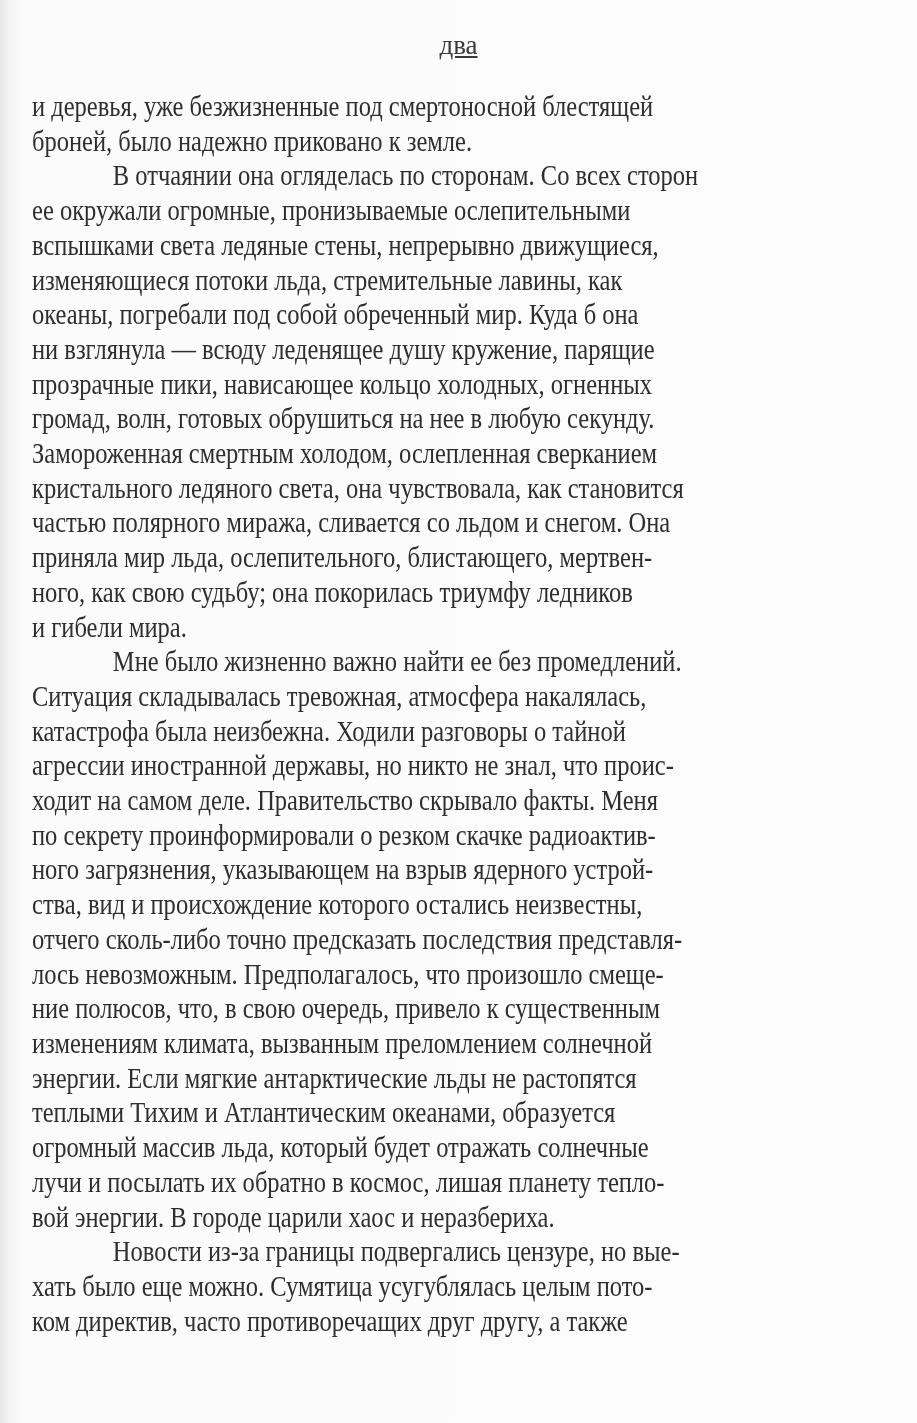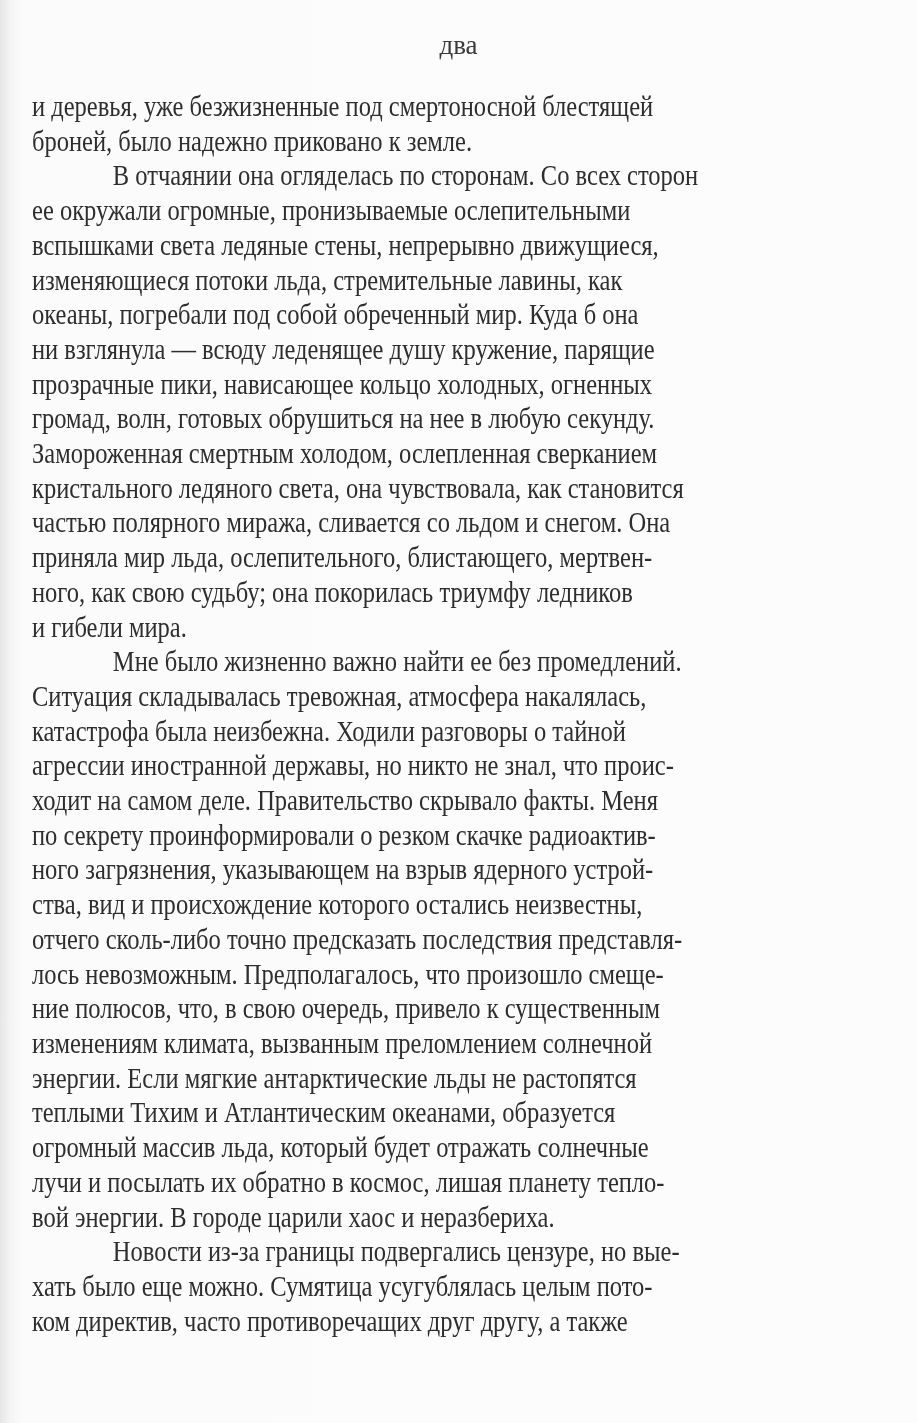--- a/index.html
+++ b/index.html
@@ -21,20 +21,21 @@
     .running-head {
       position: absolute;
       top: 30px;
       left: 0;
       width: 917px;
       text-align: center;
       font-family: "Liberation Serif", "DejaVu Serif", serif;
       font-size: 27px;
       color: #3a3a3a;
       letter-spacing: 0px;
+      text-decoration: underline;
     }
     .text-block {
       position: absolute;
       top: 90px;
       left: 32px;
       width: 880px;
       font-family: "Liberation Serif", "DejaVu Serif", serif;
       font-size: 28.5px;
       line-height: 34.7px;
       color: #2e2e2e;

